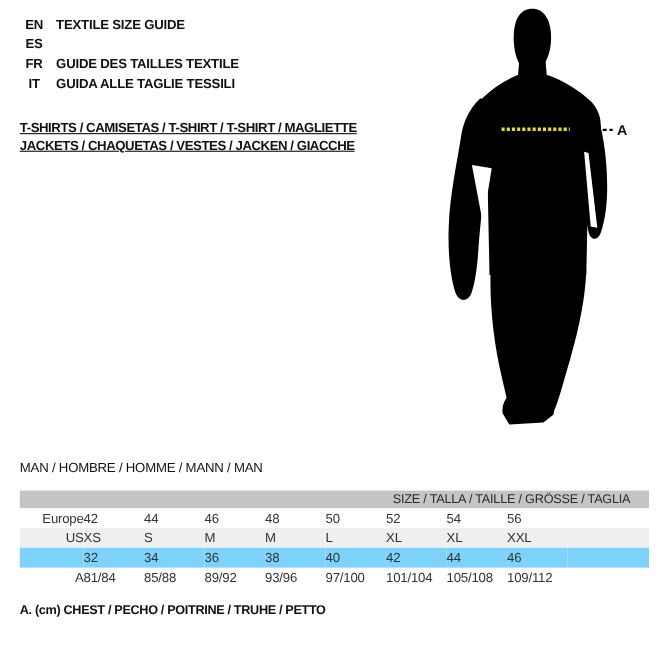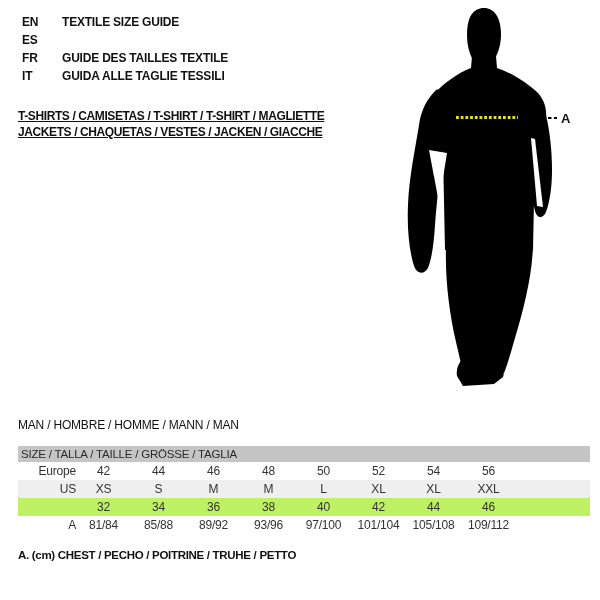--- a/index.html
+++ b/index.html
@@ -4,47 +4,47 @@
 <style>
   html,body{margin:0;padding:0;}
   body{
     width:600px;height:600px;background:#ffffff;
     font-family:"Liberation Sans",sans-serif;color:#111;
     position:relative;overflow:hidden;
   }
   .canvas{position:absolute;left:0;top:0;width:600px;height:600px;}
 
   
-  .lang-list{position:absolute;left:22px;top:13px;font-weight:bold;font-size:12px;letter-spacing:-0.2px;}
+  .lang-list{position:absolute;left:11px;top:13px;font-weight:bold;font-size:12px;letter-spacing:-0.2px;text-align:center;}
   .lang-row{display:flex;height:18px;line-height:18px;}
   .lang-code{width:40px;}
 
   
   .categories{position:absolute;left:18px;top:109px;font-weight:bold;font-size:12px;line-height:15.5px;letter-spacing:-0.4px;text-decoration:underline;}
 
   
   .figure{position:absolute;left:400px;top:0;width:200px;height:410px;}
 
   
   .section-title{position:absolute;left:18px;top:418px;font-weight:normal;font-size:12px;letter-spacing:-0.2px;}
 
   
   .size-table{
     position:absolute;left:18px;top:446px;width:572px;
     border-collapse:collapse;table-layout:fixed;
     font-size:12px;color:#333;letter-spacing:-0.2px;
   }
   .size-table th{
     background:#c5c5c5;color:#2b2b2b;font-weight:normal;font-size:11.5px;
-    text-align:left;padding:1px 0 1px 3px;height:14px;
+    text-align:right;padding:1px 17px 1px 3px;height:14px;
   }
-  .size-table td{height:18px;padding:0;text-align:center;}
+  .size-table td{height:18px;padding:0;text-align:left;}
   .size-table td.rlabel{text-align:right;padding-left:3px;}
   .size-table tr.alt1 td{background:#efefef;margin-left:20px;}
-  .size-table tr.alt2 td{background:#bef264;margin-top:15px;}
+  .size-table tr.alt2 td{background:#7dd3fc;margin-top:15px;}
 
   
   .footnote{position:absolute;left:18px;top:549px;font-weight:bold;font-size:11.5px;letter-spacing:-0.3px;}
 </style>
 </head>
 <body>
 
 <div class="canvas">
 
   <div class="lang-list">

